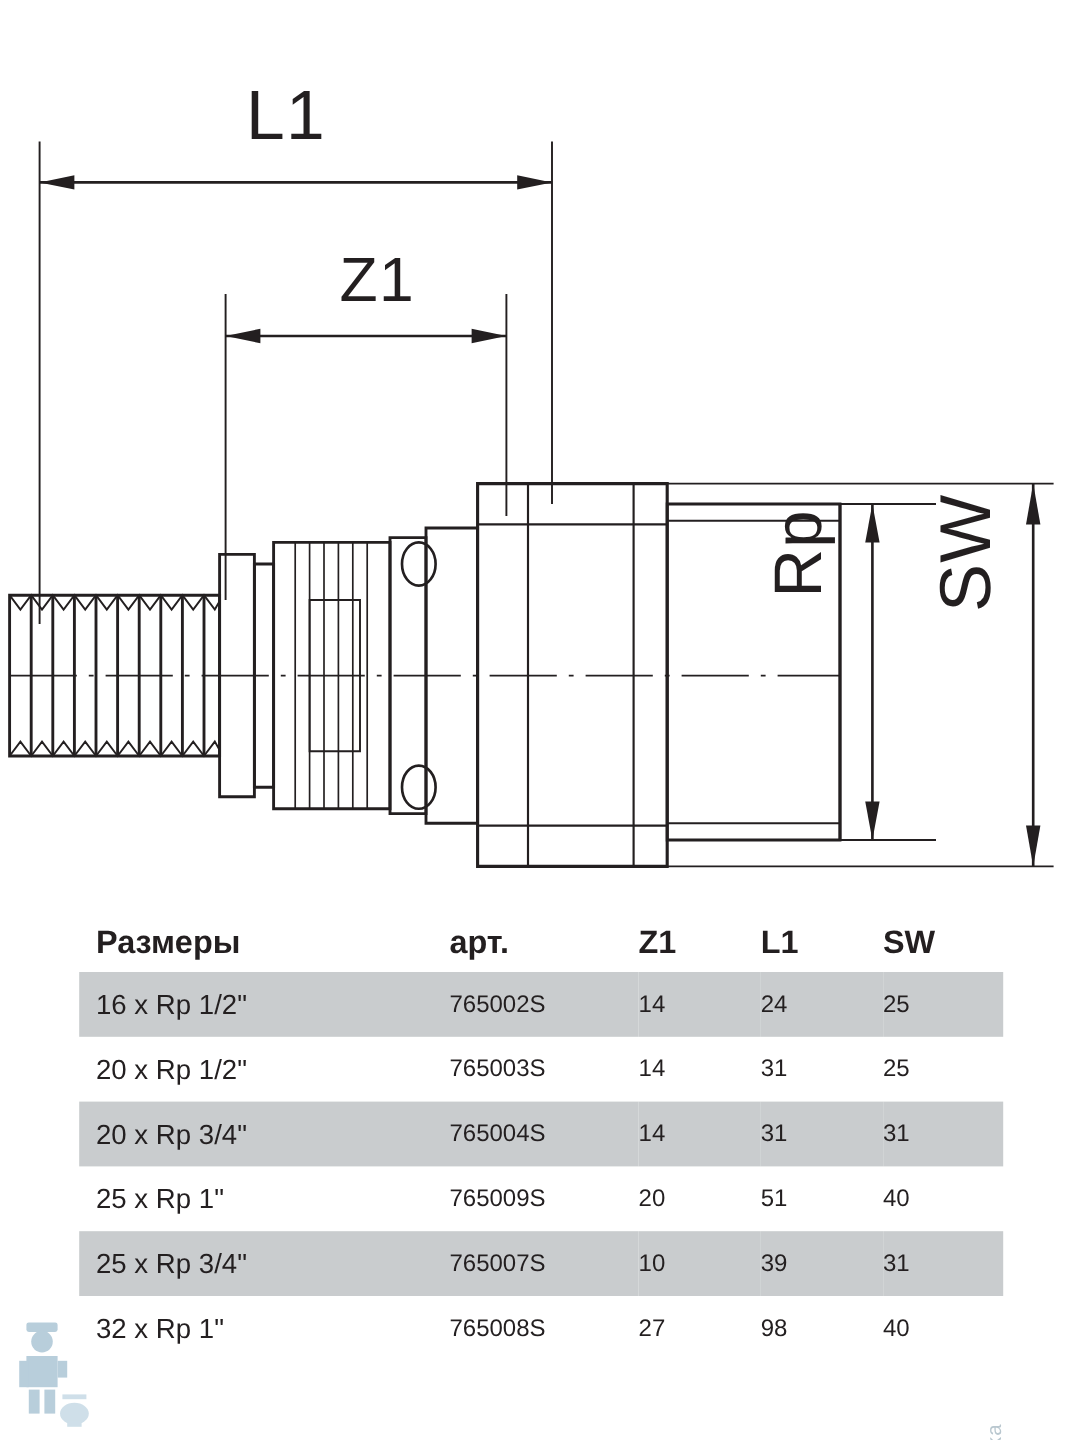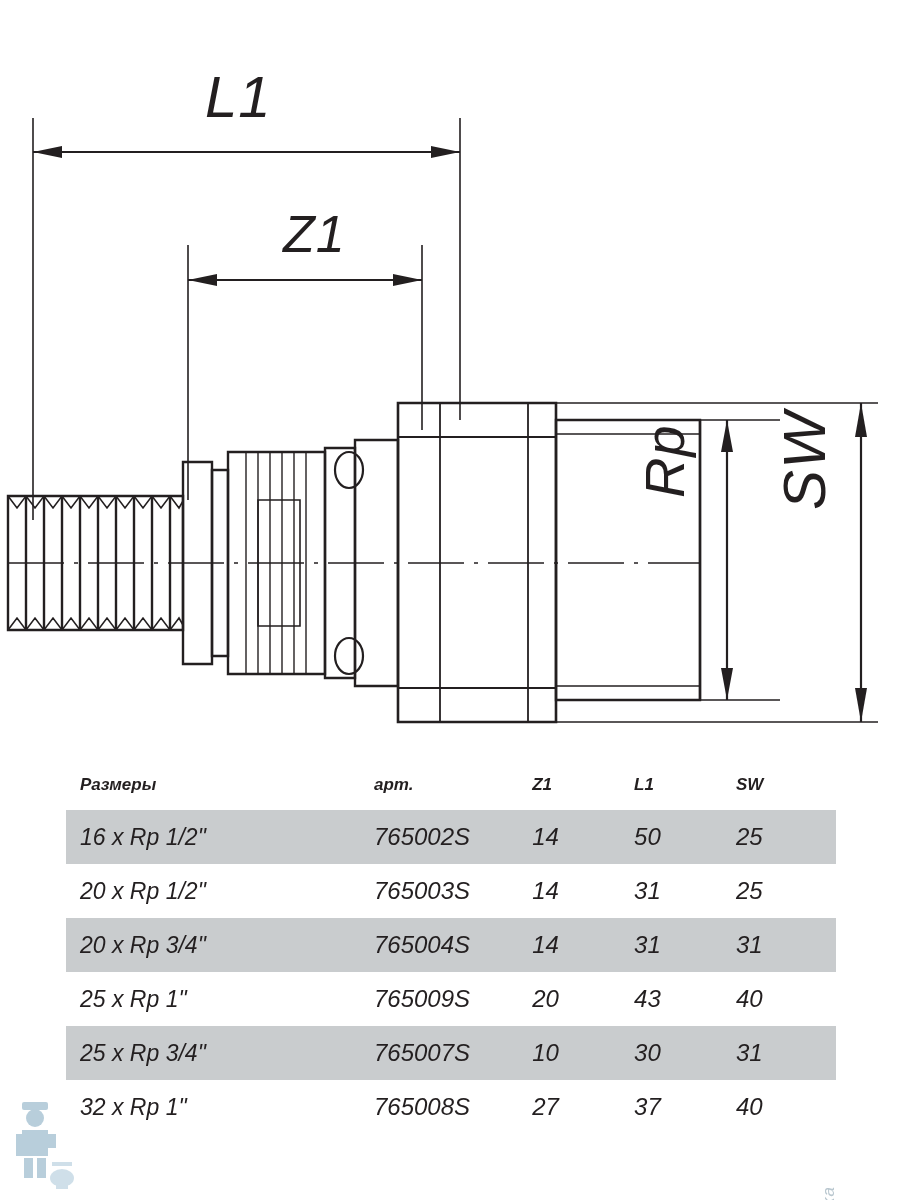--- a/index.html
+++ b/index.html
@@ -13,21 +13,20 @@
     position: relative;
     font-family: "Liberation Sans", sans-serif;
     color: #231f20;
     overflow: hidden;
   }
   #page {
     position: absolute;
     left: 0; top: 0;
     width: 841px;
     height: 1200px;
-    font-style: italic;
   }
   
   .drawing {
     position: absolute;
     left: 0; top: 0;
     width: 900px;
     height: 760px;
   }
   .drawing svg {
     display: block;
@@ -79,32 +78,32 @@
   .spec-table th,
   .spec-table td {
     padding: 0;
     height: 54px;
     vertical-align: middle;
     font-weight: 400;
     text-align: left;
   }
   .spec-table thead th {
     font-weight: 700;
-    font-size: 17px;
+    font-size: 27px;
     height: 50px;
   }
   .col-size   { width: 300px; padding-left: 14px !important; }
   .col-art    { width: 160px; }
   .col-z1     { width: 104px; }
   .col-l1     { width: 104px; }
   .col-sw     { width: 102px; }
   tbody tr.shaded td {
     background: #c9ccce;
   }
-  tbody tr td { font-size: 24px; }
+  tbody tr td { font-size: 20px; }
   tbody tr td.col-size { font-size: 23px; }
   
   .watermark {
     position: absolute;
     left: 8px;
     bottom: 8px;
     width: 70px;
     height: 96px;
     opacity: 0.55;
   }
@@ -227,56 +226,56 @@
         <th class="col-z1">Z1</th>
         <th class="col-l1">L1</th>
         <th class="col-sw">SW</th>
       </tr>
     </thead>
     <tbody id="table-body">
         <tr class="shaded">
           <td class="col-size">16 x Rp 1/2"</td>
           <td class="col-art">765002S</td>
           <td class="col-z1">14</td>
-          <td class="col-l1">50</td>
+          <td class="col-l1">24</td>
           <td class="col-sw">25</td>
         </tr>
         <tr>
           <td class="col-size">20 x Rp 1/2"</td>
           <td class="col-art">765003S</td>
           <td class="col-z1">14</td>
           <td class="col-l1">31</td>
           <td class="col-sw">25</td>
         </tr>
         <tr class="shaded">
           <td class="col-size">20 x Rp 3/4"</td>
           <td class="col-art">765004S</td>
           <td class="col-z1">14</td>
           <td class="col-l1">31</td>
           <td class="col-sw">31</td>
         </tr>
         <tr>
           <td class="col-size">25 x Rp 1"</td>
           <td class="col-art">765009S</td>
           <td class="col-z1">20</td>
-          <td class="col-l1">43</td>
+          <td class="col-l1">51</td>
           <td class="col-sw">40</td>
         </tr>
         <tr class="shaded">
           <td class="col-size">25 x Rp 3/4"</td>
           <td class="col-art">765007S</td>
           <td class="col-z1">10</td>
-          <td class="col-l1">30</td>
+          <td class="col-l1">39</td>
           <td class="col-sw">31</td>
         </tr>
         <tr>
           <td class="col-size">32 x Rp 1"</td>
           <td class="col-art">765008S</td>
           <td class="col-z1">27</td>
-          <td class="col-l1">37</td>
+          <td class="col-l1">98</td>
           <td class="col-sw">40</td>
         </tr>
       </tbody>
   </table>
 
   <div class="watermark">
     <svg width="70" height="96" viewBox="0 0 70 96" xmlns="http://www.w3.org/2000/svg">
       <g fill="#7fa7bf">
         <rect x="14" y="6" width="26" height="8" rx="2"></rect>
         <circle cx="27" cy="22" r="9"></circle>

